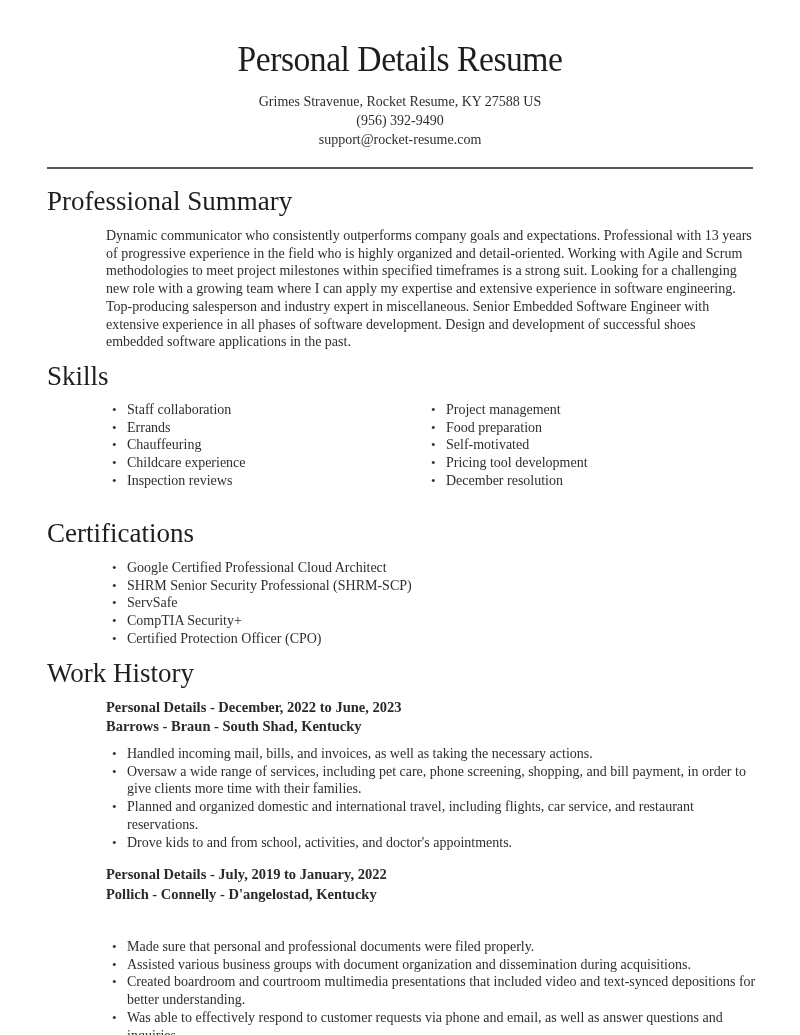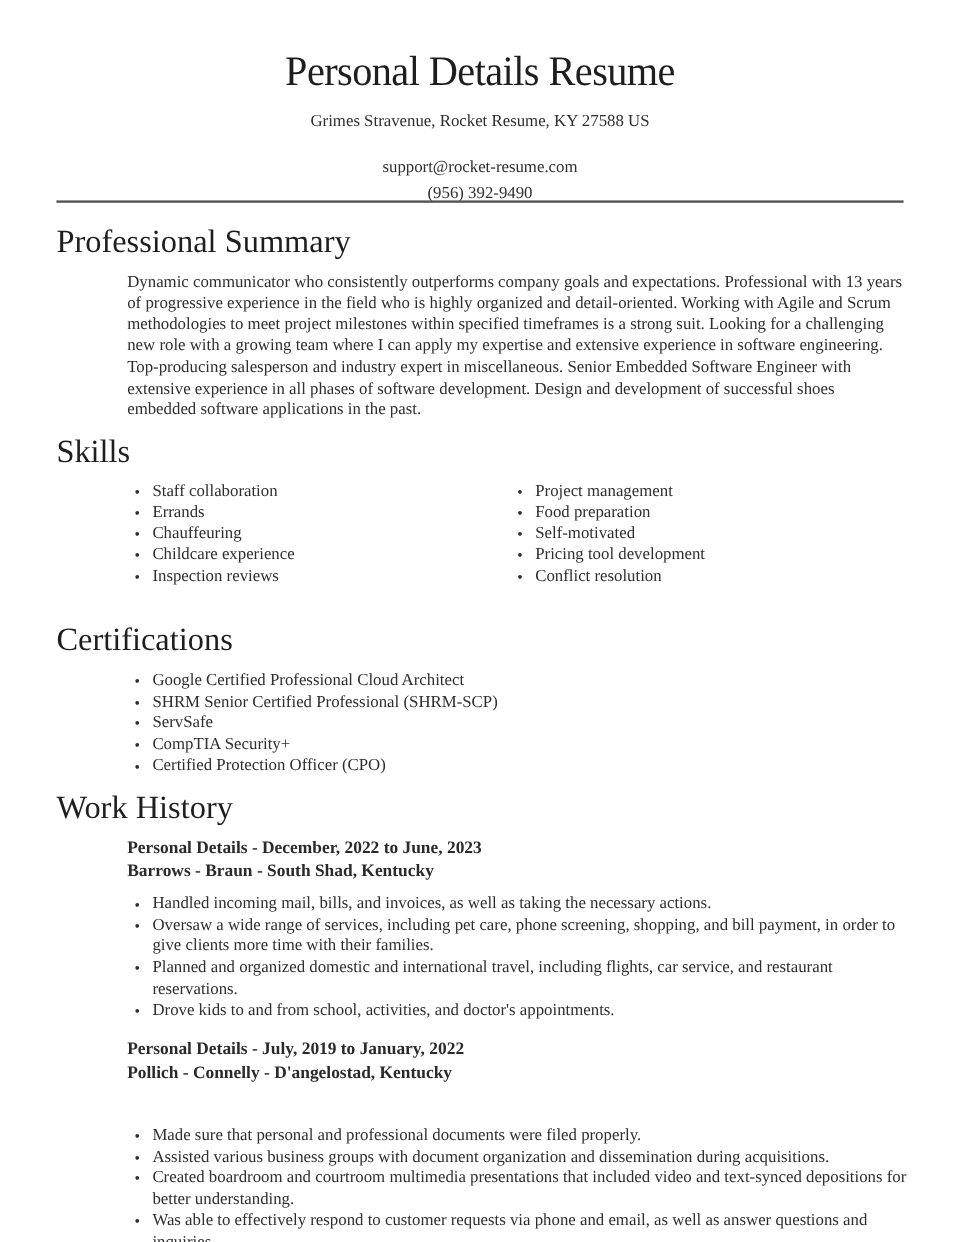--- a/index.html
+++ b/index.html
@@ -16,21 +16,21 @@
       letter-spacing: -0.5px;
       font-family: "Liberation Serif", serif;
       transform: scaleX(0.96);
     }
     .contact {
       position: absolute; left: 0; width: 800px; text-align: center;
       font-size: 14px; color: #2e2e2e;
       font-family: "Liberation Serif", serif;
     }
     .contact.addr { top: 94px; }
-    .contact.phone { top: 113px; margin-top: 41px; }
+    .contact.phone { top: 113px; }
     .contact.email { top: 132px; text-align: center; }
     .divider {
       position: absolute; left: 47px; width: 706px; top: 167px; height: 2px;
       background: #555555;
     }
     .section-title {
       position: absolute; left: 47px; font-size: 27px; font-weight: normal; color: #1e1e1e;
       font-family: "Liberation Serif", serif;
     }
     .body-text {
@@ -75,27 +75,27 @@
     <li>Errands</li>
     <li>Chauffeuring</li>
     <li>Childcare experience</li>
     <li>Inspection reviews</li>
   </ul>
   <ul class="list" style="left:425px; top:401px; width:300px;">
     <li>Project management</li>
     <li>Food preparation</li>
     <li>Self-motivated</li>
     <li>Pricing tool development</li>
-    <li>Conflict resolution</li>
+    <li>December resolution</li>
   </ul>
 
   <h2 class="section-title" style="top:518px;">Certifications</h2>
   <ul class="list" style="left:106px; top:559px; width:600px;">
     <li>Google Certified Professional Cloud Architect</li>
-    <li>SHRM Senior Certified Professional (SHRM-SCP)</li>
+    <li>SHRM Senior Security Professional (SHRM-SCP)</li>
     <li>ServSafe</li>
     <li>CompTIA Security+</li>
     <li>Certified Protection Officer (CPO)</li>
   </ul>
 
   <h2 class="section-title" style="top:658px;">Work History</h2>
 
   <div class="job-head" style="top:699px;">Personal Details - December, 2022 to June, 2023</div>
   <div class="job-head" style="top:718px;">Barrows - Braun - South Shad, Kentucky</div>
   <ul class="list" style="left:106px; top:745px; width:650px;">

